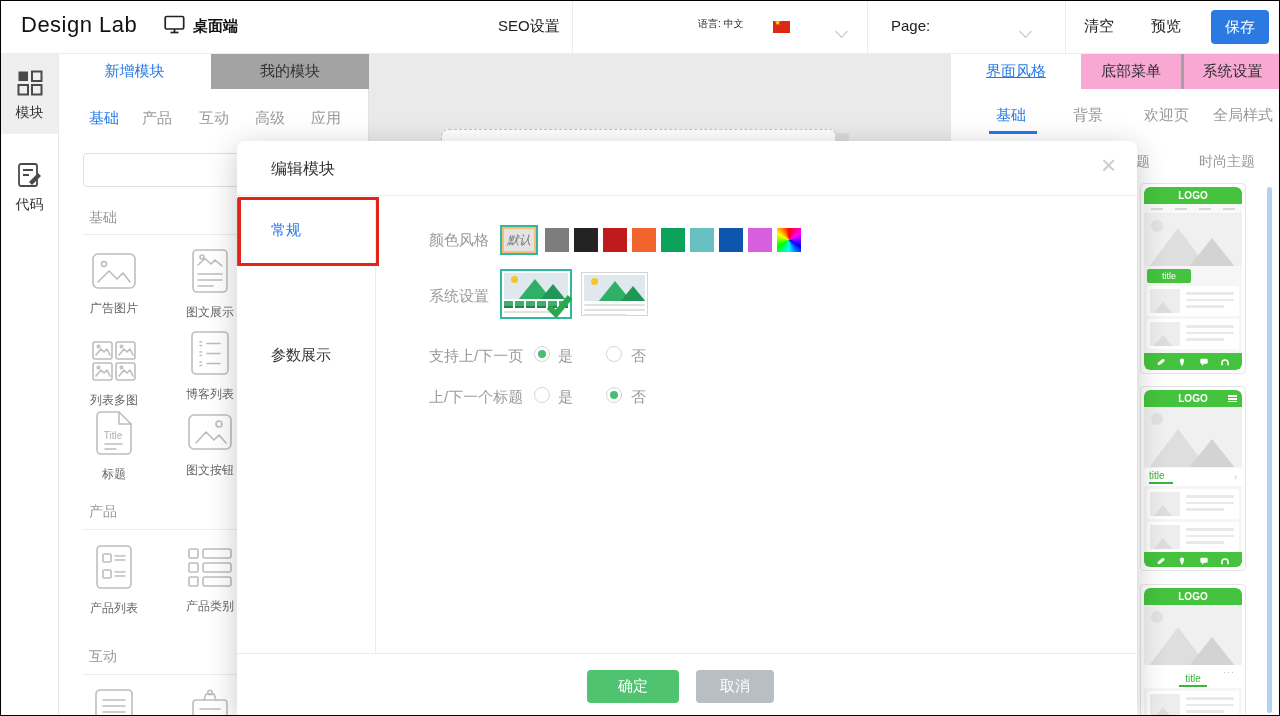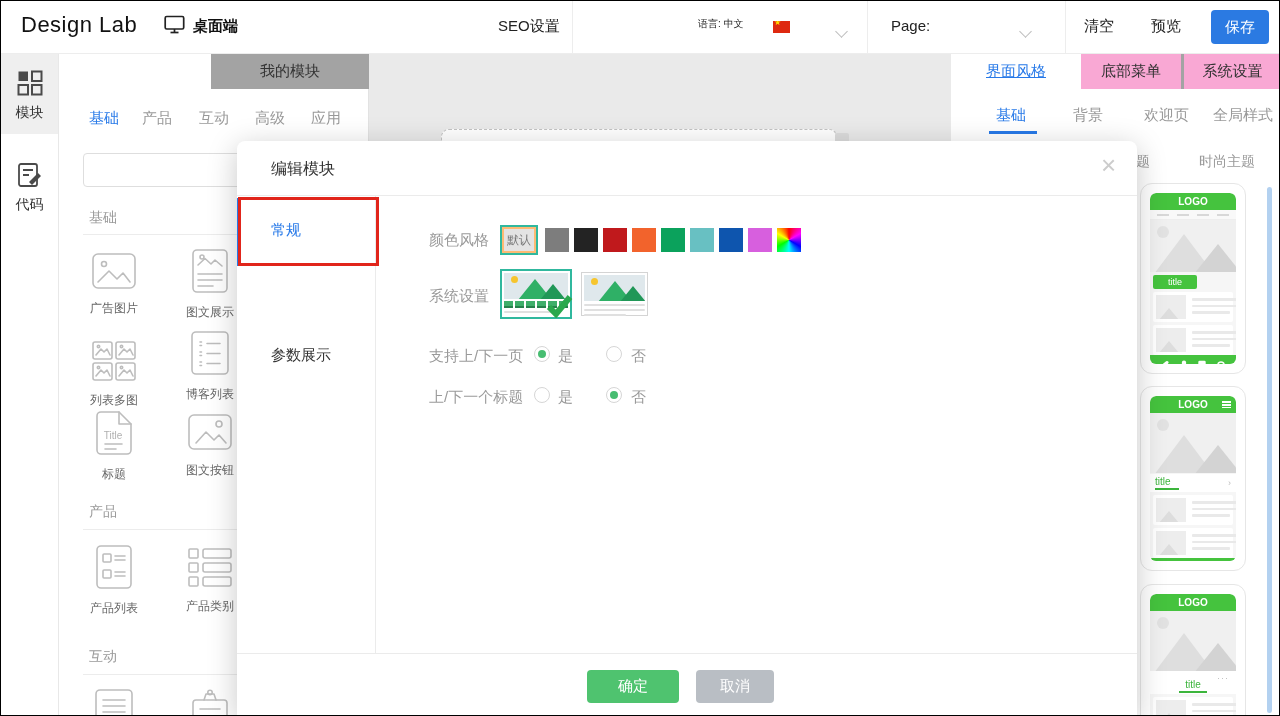--- a/index.html
+++ b/index.html
@@ -50,22 +50,22 @@
 
   
   .rpanel{position:absolute;left:950px;top:52px;width:330px;height:664px;background:#fff;z-index:5;}
   .rtab{position:absolute;top:0;height:36px;line-height:36px;text-align:center;font-size:15px;cursor:pointer;}
   .rtab.active{background:#fff;color:#2779e8;text-decoration:underline;}
   .rtab.inactive{background:#f9a8d4;color:#333;}
   .rsub{position:absolute;top:53px;font-size:15px;color:#999;cursor:pointer;}
   .rsub.active{color:#2779e8;}
   .rsub-underline{position:absolute;left:38px;top:78px;width:48px;height:3px;background:#2779e8;}
   .theme-label{position:absolute;top:100px;font-size:14px;color:#999;cursor:pointer;}
-  .tcard{position:absolute;left:189px;width:106px;background:#fff;border:1px solid #e6e6e6;border-radius:12px;
-         padding:9px;box-sizing:border-box;cursor:pointer;}
+  .tcard{position:absolute;left:189px;width:106px;background:#fff;border:1px solid #e6e6e6;border-radius:4px;
+         padding:3px;box-sizing:border-box;cursor:pointer;}
   .phone{display:flex;flex-direction:column;height:100%;overflow:hidden;border-radius:6px;background:#f6f6f6;}
   .ph-head{height:17px;background:#45c33e;border-radius:6px 6px 0 0;color:#fff;font-size:10px;font-weight:700;
            display:flex;align-items:center;justify-content:center;position:relative;flex:none;}
   .ph-burger{position:absolute;right:5px;top:4px;width:9px;}
   .ph-burger div{height:1.5px;background:#fff;margin:1.3px 0;}
   .ph-nav{display:flex;justify-content:space-between;padding:4px 7px 3px;background:#f9f9f9;border-bottom:1px solid #eee;flex:none;}
   .ph-nav div{width:12px;height:2px;background:#d8d8d8;}
   .ph-img{position:relative;height:52px;background:#f0f0f0;overflow:hidden;flex:none;}
   .ph-dot{position:absolute;left:7px;top:6px;width:12px;height:12px;border-radius:50%;background:#e2e2e2;}
   .mtn1{position:absolute;left:4px;bottom:-2px;width:0;height:0;border-left:30px solid transparent;border-right:30px solid transparent;border-bottom:40px solid #dedede;}
@@ -90,21 +90,21 @@
          box-shadow:0 6px 30px rgba(0,0,0,.22);z-index:20;}
   .m-header{position:absolute;left:0;top:0;width:100%;height:55px;border-bottom:1px solid #ebebeb;box-sizing:border-box;}
   .m-title{position:absolute;left:34px;top:18px;font-size:16px;color:#333;}
   .m-close{position:absolute;left:864px;top:11px;font-size:26px;color:#ccc;cursor:pointer;line-height:1;}
   .m-nav{position:absolute;left:0;top:55px;width:139px;height:457px;border-right:1px solid #ebebeb;box-sizing:border-box;}
   .m-nav-item{position:absolute;left:0;width:139px;cursor:pointer;font-size:15px;}
   .m-blue-bar{position:absolute;left:0;top:57px;width:4px;height:68px;background:#2779e8;}
   .m-annotation{position:absolute;left:1px;top:56px;width:141px;height:69px;border:3px solid #e1251b;box-sizing:border-box;pointer-events:none;z-index:5;}
   .m-label{position:absolute;font-size:15px;color:#9a9a9a;}
   .sw-default{position:absolute;left:263px;top:84px;width:38px;height:30px;border:2px solid #30b89e;background:#fdba74;
-              box-sizing:border-box;padding:2px;cursor:pointer;}
+              box-sizing:border-box;padding:2px;cursor:pointer;font-style:italic;}
   .sw-default-inner{width:100%;height:100%;background:#e3e3e3;color:#777;font-size:12px;display:flex;align-items:center;justify-content:center;}
   .swatch{position:absolute;top:87px;width:24px;height:24px;cursor:pointer;}
   .swatch.rainbow{background:conic-gradient(#f00,#f0f,#00f,#0ff,#0f0,#ff0,#f00);}
   .pstyle{position:absolute;box-sizing:border-box;background:#fff;cursor:pointer;}
   .pstyle.sel{border:2px solid #30b89e;padding:2px;}
   .pstyle.unsel{border:1px solid #d4d4d4;padding:2px;}
   .ps-img{position:relative;height:26px;background:#dfe8ec;overflow:hidden;}
   .ps-sun{position:absolute;left:7px;top:3px;width:7px;height:7px;border-radius:50%;background:#f6c52e;}
   .ps-m1{position:absolute;left:14px;bottom:-1px;width:0;height:0;border-left:17px solid transparent;border-right:17px solid transparent;border-bottom:21px solid #2fb066;}
   .ps-m2{position:absolute;left:36px;bottom:-1px;width:0;height:0;border-left:13px solid transparent;border-right:13px solid transparent;border-bottom:16px solid #209757;}
@@ -175,20 +175,21 @@
           <rect x="2" y="2" width="18" height="22" rx="2" fill="none" stroke="#4a4a4a" stroke-width="1.8"></rect>
           <path d="M6 8 h10 M6 13 h6" stroke="#4a4a4a" stroke-width="1.8" fill="none"></path>
           <path d="M12 20 L21 11 L24 14 L15 23 Z" fill="#4a4a4a"></path>
         </svg>
       </span>
       <div class="side-label">代码</div>
     </div>
   </div>
 
   <div class="lpanel">
+    <div class="ltab active" style="left:0;width:153px;">新增模块</div>
     <div class="ltab inactive" style="left:153px;width:158px;">我的模块</div>
 
     <div class="subtab active" style="left:31px;">基础</div>
     <div class="subtab" style="left:84px;">产品</div>
     <div class="subtab" style="left:141px;">互动</div>
     <div class="subtab" style="left:197px;">高级</div>
     <div class="subtab" style="left:253px;">应用</div>
 
     <input class="search" value="" style="">
 

